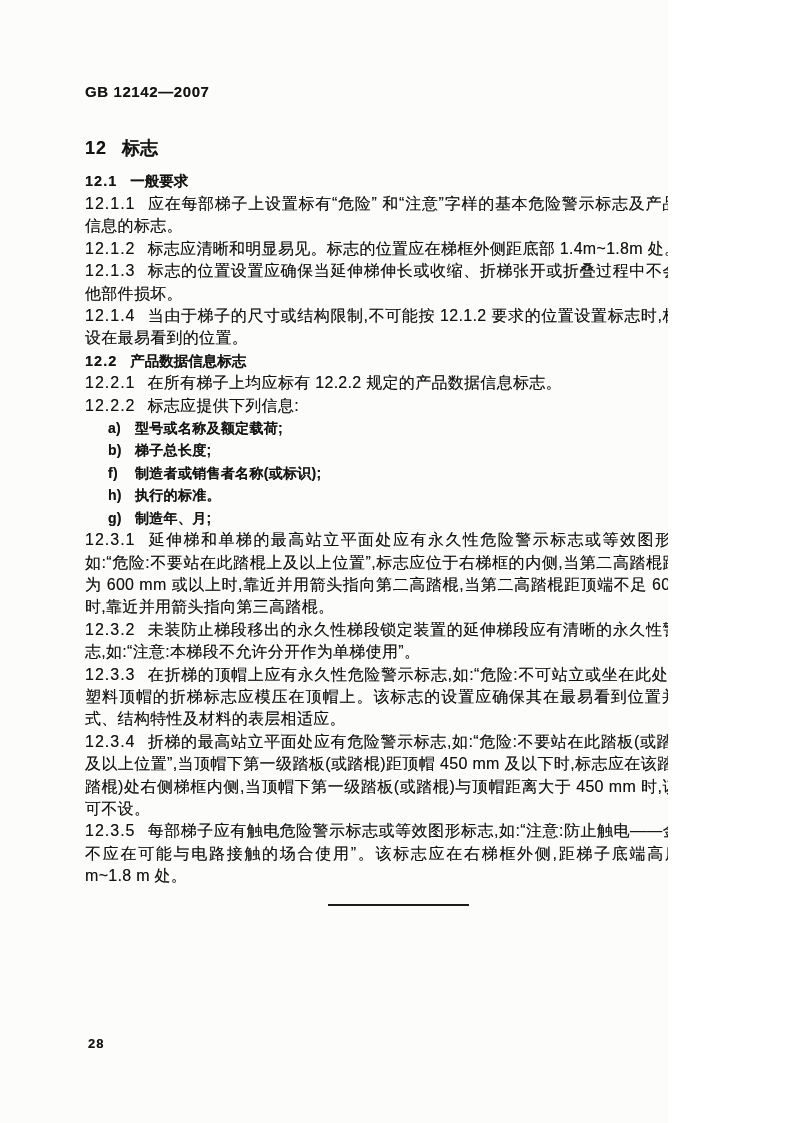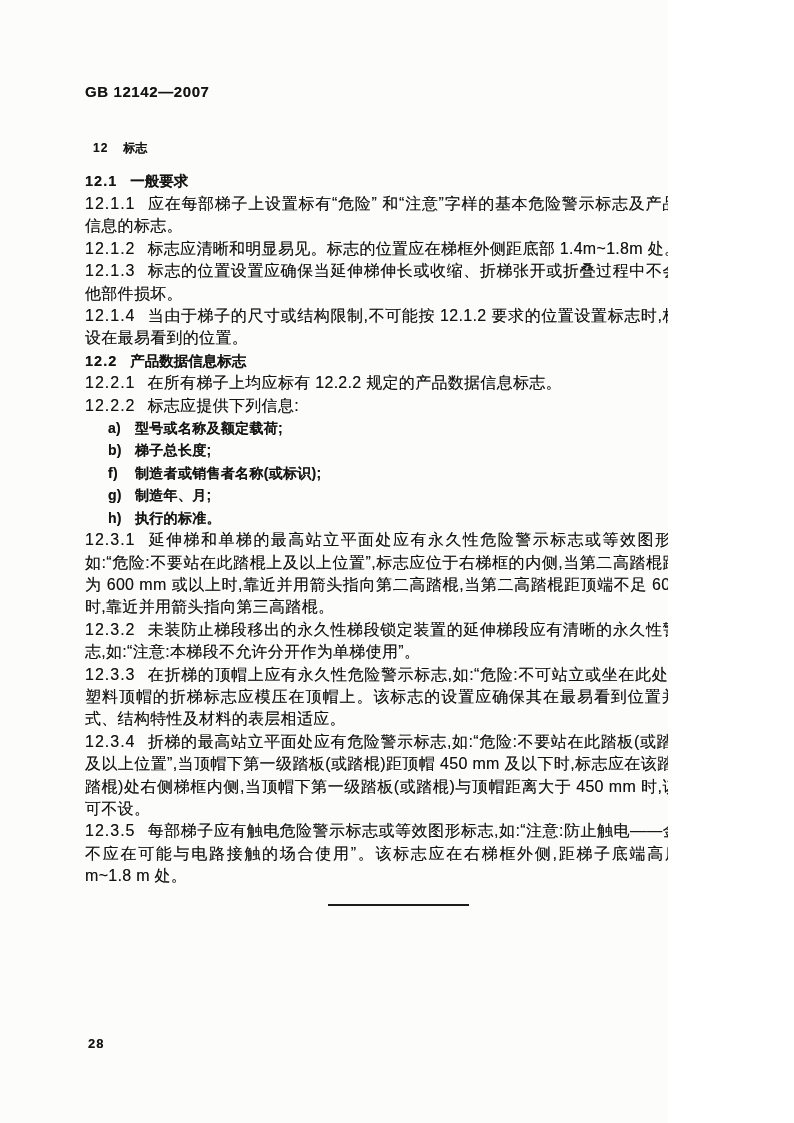--- a/index.html
+++ b/index.html
@@ -24,25 +24,24 @@
   }
   .doc-header {
     font-size: 15px;
     line-height: 16px;
     font-weight: 700;
     letter-spacing: 0.6px;
     text-shadow: 0 0 0.5px rgba(0,0,0,0.55);
   }
   .h1 {
     margin-top: 40px;
-    font-size: 12px;
+    font-size: 18px;
     line-height: 17px;
     font-weight: 700;
     text-shadow: 0 0 0.5px rgba(0,0,0,0.5);
-    margin-left: 8px;
   }
   .h1 .num { margin-right: 15px; letter-spacing: 1px; }
   .h2-top {
     margin-top: 16px;
     margin-bottom: 4px;
     font-size: 14.5px;
     line-height: 16px;
     font-weight: 700;
     text-shadow: 0 0 0.5px rgba(0,0,0,0.5);
   }
@@ -126,22 +125,22 @@
     <div class="h2">
       <span class="num">12.2</span><span>产品数据信息标志</span>
     </div>
 
     <p class="clause"><span class="cnum">12.2.1</span><span>在所有梯子上均应标有 12.2.2 规定的产品数据信息标志。</span></p>
     <p class="clause"><span class="cnum">12.2.2</span><span>标志应提供下列信息:</span></p>
 
     <p class="li"><span class="letter">a)</span><span>型号或名称及额定载荷;</span></p>
     <p class="li"><span class="letter">b)</span><span>梯子总长度;</span></p>
     <p class="li"><span class="letter">f)</span><span>制造者或销售者名称(或标识);</span></p>
+    <p class="li"><span class="letter">h)</span><span>执行的标准。</span></p>
     <p class="li"><span class="letter">g)</span><span>制造年、月;</span></p>
-    <p class="li"><span class="letter">h)</span><span>执行的标准。</span></p>
 
 
     <p class="clause"><span class="cnum">12.3.1</span><span>延伸梯和单梯的最高站立平面处应有永久性危险警示标志或等效图形标志,如:“危险:不要站在此踏棍上及以上位置”,标志应位于右梯框的内侧,当第二高踏棍距顶端为 600 mm 或以上时,靠近并用箭头指向第二高踏棍,当第二高踏棍距顶端不足 600 mm 时,靠近并用箭头指向第三高踏棍。</span></p>
 
 
     <p class="clause"><span class="cnum">12.3.2</span><span>未装防止梯段移出的永久性梯段锁定装置的延伸梯段应有清晰的永久性警示标志,如:“注意:本梯段不允许分开作为单梯使用”。</span></p>
     <p class="clause"><span class="cnum">12.3.3</span><span>在折梯的顶帽上应有永久性危险警示标志,如:“危险:不可站立或坐在此处”,对于塑料顶帽的折梯标志应模压在顶帽上。该标志的设置应确保其在最易看到位置并与形式、结构特性及材料的表层相适应。</span></p>
     <p class="clause"><span class="cnum">12.3.4</span><span>折梯的最高站立平面处应有危险警示标志,如:“危险:不要站在此踏板(或踏棍)上及以上位置”,当顶帽下第一级踏板(或踏棍)距顶帽 450 mm 及以下时,标志应在该踏板(或踏棍)处右侧梯框内侧,当顶帽下第一级踏板(或踏棍)与顶帽距离大于 450 mm 时,该标志可不设。</span></p>
     <p class="clause"><span class="cnum">12.3.5</span><span>每部梯子应有触电危险警示标志或等效图形标志,如:“注意:防止触电——金属梯不应在可能与电路接触的场合使用”。该标志应在右梯框外侧,距梯子底端高度 1.4 m~1.8 m 处。</span></p>
 

